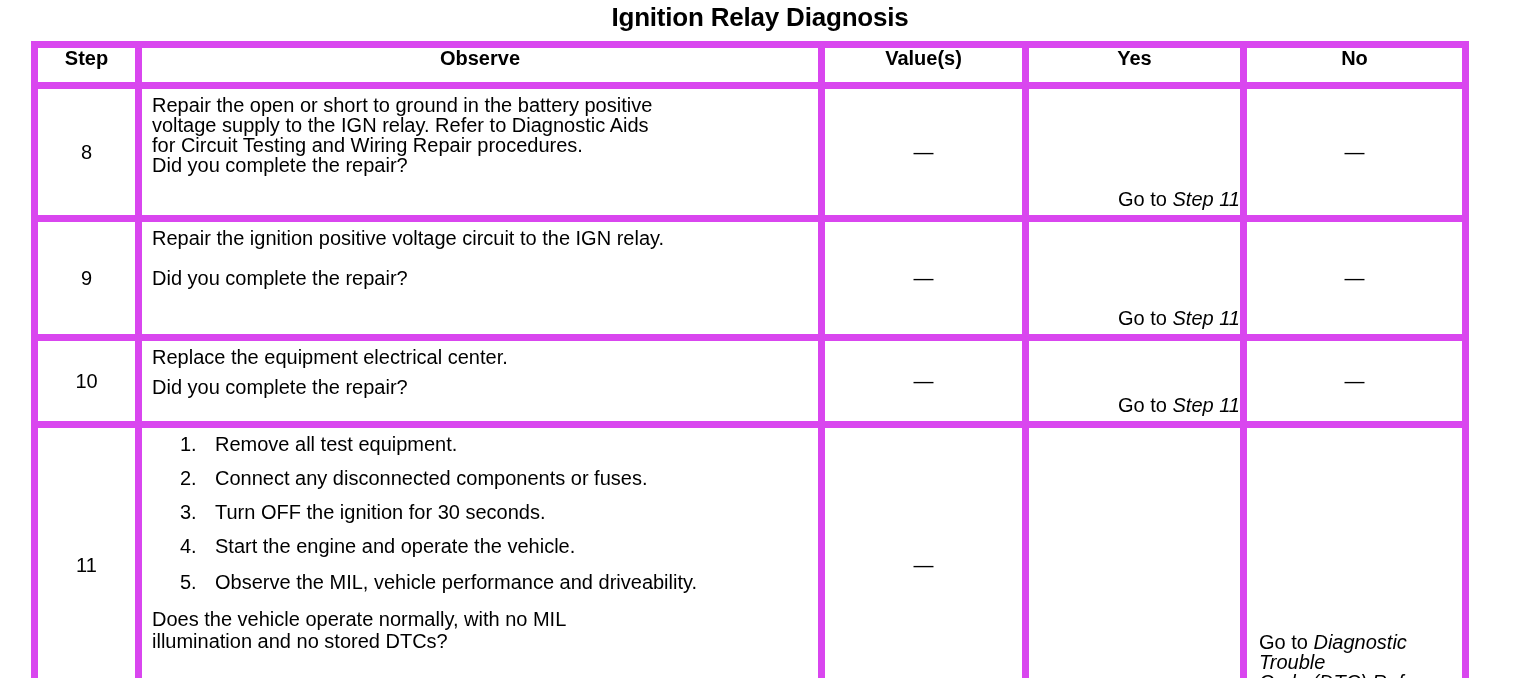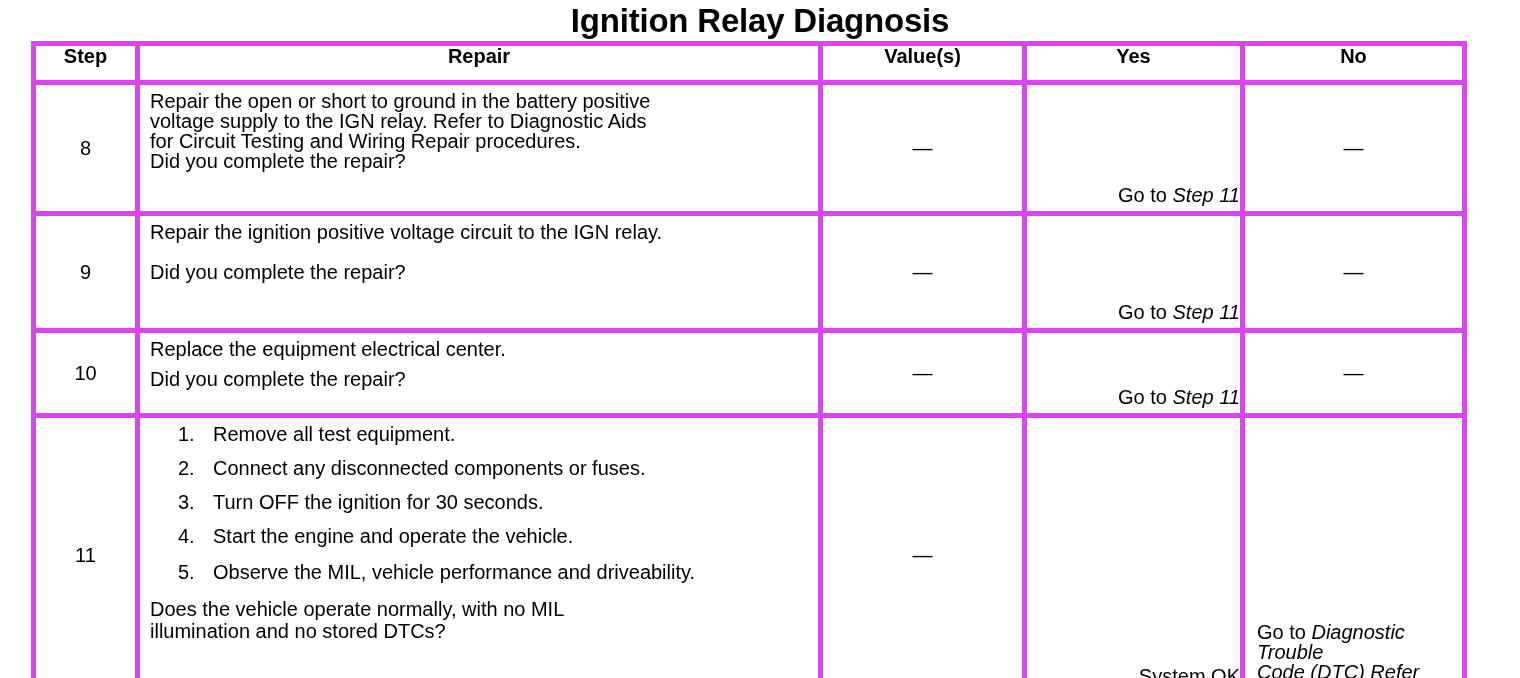--- a/index.html
+++ b/index.html
@@ -18,42 +18,42 @@
     position: relative;
     width: 1520px;
     height: 678px;
   }
   .doc-title {
     position: absolute;
     left: 0;
     top: 2px;
     width: 1520px;
     text-align: center;
-    font-size: 33px;
+    font-size: 26px;
     font-weight: bold;
     letter-spacing: -0.2px;
   }
   
   .diag-table {
     position: absolute;
     left: 31px;
     top: 41px;
     width: 1431px;
     border-collapse: collapse;
     table-layout: fixed;
     border: 3px solid #000;
   }
   .diag-table col.c-step  { width: 104px; }
   .diag-table col.c-act   { width: 683px; }
   .diag-table col.c-val   { width: 204px; }
   .diag-table col.c-yes   { width: 218px; }
   .diag-table col.c-no    { width: 222px; }
 
   .diag-table td, .diag-table th {
-    border: 5px solid #d946ef;
+    border: 7px solid #d946ef;
     padding: 0;
     vertical-align: top;
     font-size: 20px;
     line-height: 1.0;
   }
   
   thead th {
     height: 34px;
     text-align: center;
     vertical-align: middle;
@@ -144,21 +144,21 @@
     <colgroup>
       <col class="c-step">
         <col class="c-act">
         <col class="c-val">
         <col class="c-yes">
         <col class="c-no">
     </colgroup>
     <thead>
       <tr>
         <th>Step</th>
-        <th>Repair</th>
+        <th>Observe</th>
         <th>Value(s)</th>
         <th>Yes</th>
         <th>No</th>
       </tr>
     </thead>
     <tbody>
 
       <tr class="r8">
         <td class="step-cell">8</td>
         <td class="action-cell">

